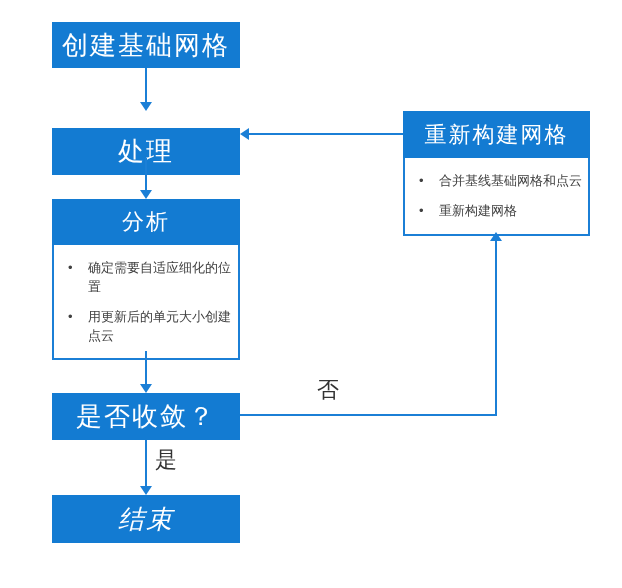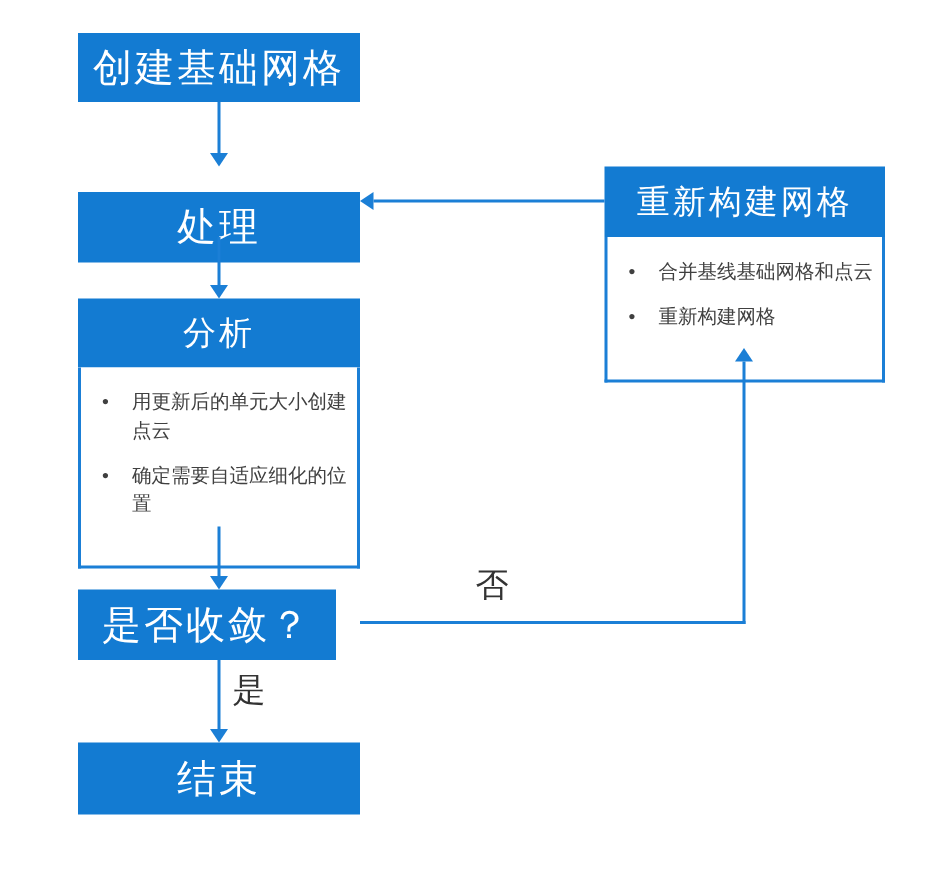--- a/index.html
+++ b/index.html
@@ -35,21 +35,21 @@
     display: flex;
     align-items: center;
     justify-content: center;
     font-size: 22px;
     letter-spacing: 2px;
   }
   .compound .body {
     background: #ffffff;
     border: 2px solid #1b7fd6;
     border-top: none;
-    padding: 14px 4px 21px 0;
+    padding: 14px 4px 2px 0;
   }
   .compound ul { list-style: none; }
   .compound li {
     position: relative;
     padding-left: 34px;
     font-size: 13px;
     line-height: 1.45;
     color: #404040;
     margin-bottom: 11px;
   }
@@ -91,22 +91,22 @@
     background: #ffffff;
     line-height: 1;
   }
 
   
   #node-create   { left: 52px;  top: 22px;  width: 188px; height: 46px; }
   #node-process  { left: 52px;  top: 128px; width: 188px; height: 47px; }
   #node-analyze  { left: 52px;  top: 199px; width: 188px; }
   #node-analyze .hdr  { height: 46px; text-align: center; }
   #node-analyze .body { min-height: 106px; }
-  #node-converged{ left: 52px;  top: 393px; width: 172px; height: 47px; text-align: center; }
-  #node-end      { left: 52px;  top: 495px; width: 188px; height: 48px; }
+  #node-converged{ left: 52px;  top: 393px; width: 188px; height: 47px; text-align: center; }
+  #node-end      { left: 52px;  top: 495px; width: 188px; height: 48px; font-style: italic; }
   #node-rebuild  { left: 403px; top: 111px; width: 187px; }
   #node-rebuild .hdr  { height: 47px; }
   #node-rebuild .body { min-height: 74px; }
 
   #conn1-line { left: 145px; top: 68px;  height: 35px; }
   #conn1-head { left: 140px; top: 102px; }
   #conn2-line { left: 145px; top: 158px; height: 33px; }
   #conn2-head { left: 140px; top: 190px; }
   #conn3-line { left: 145px; top: 351px; height: 34px; }
   #conn3-head { left: 140px; top: 384px; }
@@ -128,22 +128,22 @@
 <div class="canvas">
 
   <div class="node" id="node-create">创建基础网格</div>
 
   <div class="node" id="node-process">处理</div>
 
   <div class="compound" id="node-analyze">
     <div class="hdr">分析</div>
     <div class="body">
       <ul>
+        <li>确定需要自适应细化的位置</li>
         <li>用更新后的单元大小创建点云</li>
-        <li>确定需要自适应细化的位置</li>
       </ul>
     </div>
   </div>
 
   <div class="node" id="node-converged">是否收敛？</div>
 
   <div class="node" id="node-end">结束</div>
 
   <div class="compound" id="node-rebuild">
     <div class="hdr">重新构建网格</div>

